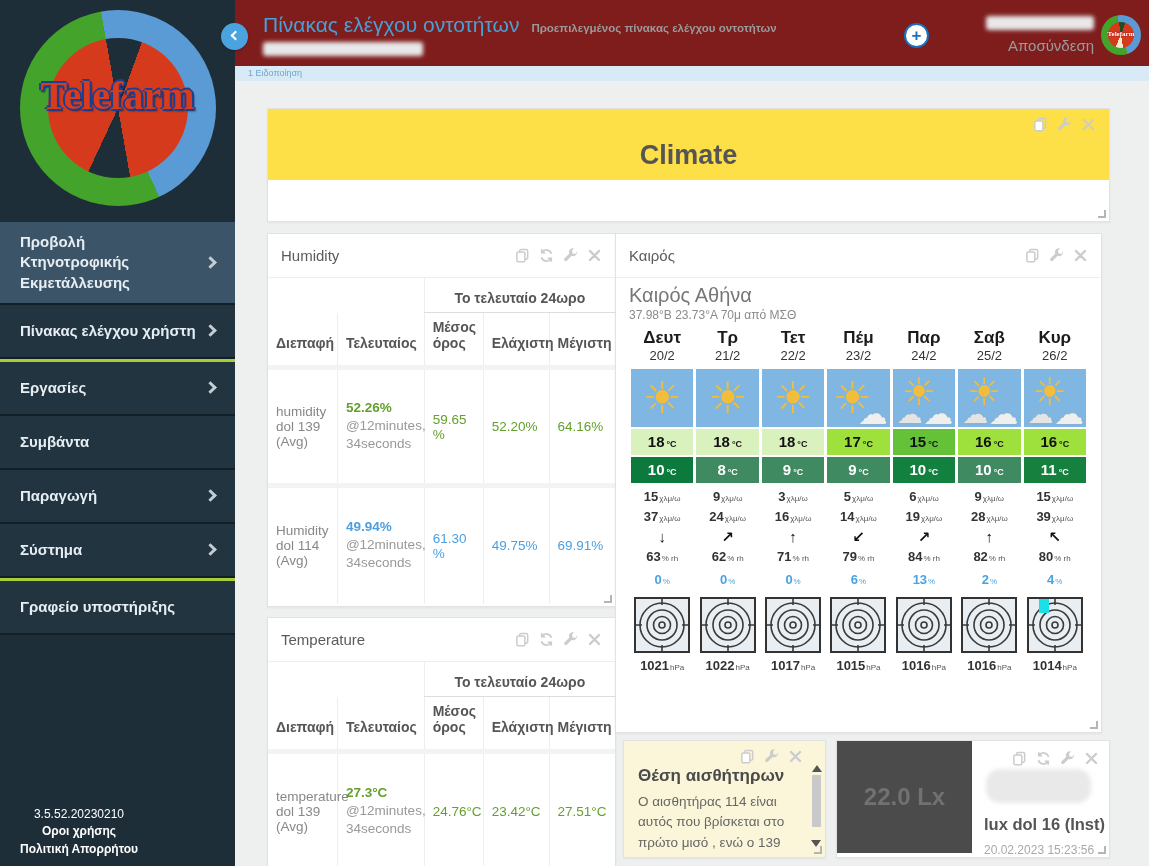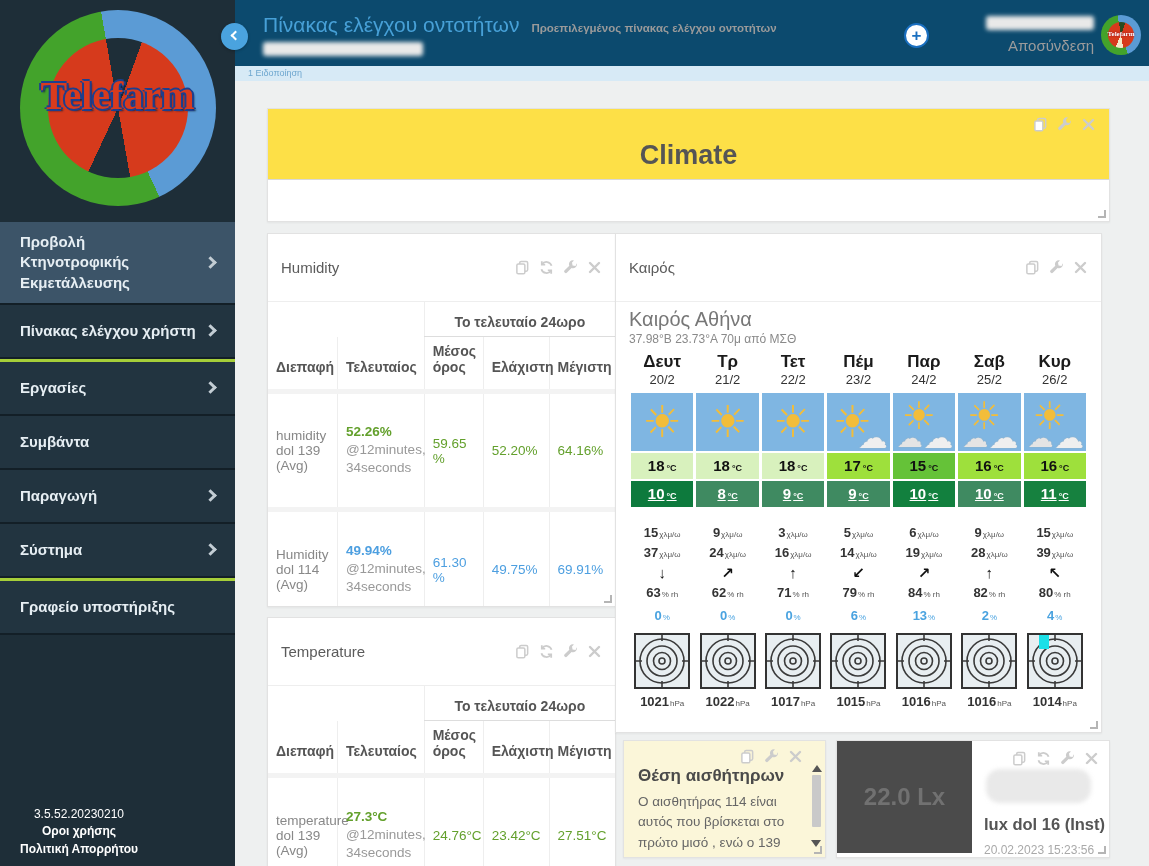--- a/index.html
+++ b/index.html
@@ -24,21 +24,21 @@
   .side-item.active { background:#3c5468; }
   .chev { width:9px; height:9px; border-top:3px solid #c3cdd4; border-right:3px solid #c3cdd4;
     transform:rotate(45deg); flex:0 0 auto; margin-left:8px; }
   .green-divider { height:3px; background:#a6ce39; }
   .sidebar-footer { position:absolute; left:20px; bottom:8px; color:#fff; font-size:12px; line-height:1.45;text-align:center; }
   .sidebar-footer .ver { font-weight:normal; }
   .sidebar-footer a { color:#fff; font-weight:bold; display:block; text-decoration:none; }
 
   
   #main { position:absolute; left:235px; top:0; right:0; height:866px; }
-  .topbar { position:relative; height:66px; background:#0c4a6e; }
+  .topbar { position:relative; height:66px; background:#7f1d1d; }
   .collapse-btn { position:absolute; left:-14px; top:23px; width:27px; height:27px; border-radius:50%;
     background:#4aa3df; z-index:9; cursor:pointer; box-shadow:0 1px 3px rgba(0,0,0,.25); }
   .collapse-btn i { position:absolute; left:11px; top:9px; width:7px; height:7px;
     border-left:2px solid #fff; border-bottom:2px solid #fff; transform:rotate(45deg); }
   .title-row { position:absolute; left:28px; top:13px; display:flex; align-items:baseline; gap:12px; }
   .page-title { color:#47a0d7; font-size:21px; font-weight:normal; }
   .page-subtitle { color:#9a9a9a; font-size:11.5px; font-weight:bold; }
   .blur-box { background:#e9e9e9; filter:blur(2px); border-radius:3px; }
   .title-blur { position:absolute; left:28px; top:42px; width:160px; height:14px; }
   .topbar-right { position:absolute; right:0; top:0; height:66px; }
@@ -52,21 +52,21 @@
     background:conic-gradient(from 160deg,#43a32b 0deg 190deg,#5b9bd5 190deg 360deg); }
   .mini-logo .mi { position:absolute; left:7px; top:7px; width:26px; height:26px; border-radius:50%;
     background:conic-gradient(from 20deg,#d63a1c 0deg 150deg,#f5e9c8 150deg 185deg,#d63a1c 185deg 330deg,#2a4a20 330deg 360deg); }
   .mini-logo .mt { position:absolute; left:0; right:0; top:15px; text-align:center; font-size:7px;
     font-weight:bold; color:#fff; font-family:"Liberation Serif",serif; text-shadow:0 0 2px #802; }
   .notifbar { height:15px; background:#d7eaf6; font-size:9px; color:#6ea7cf;
     line-height:15px; padding-left:13px; }
 
   .content { position:absolute; top:81px; left:0; right:0; bottom:0; overflow:hidden; }
   .panel { position:absolute; background:#fff; border:1px solid #e2e2e2; box-shadow:0 1px 2px rgba(0,0,0,.05); overflow:hidden; }
-  .panel-header { display:flex; justify-content:space-between; align-items:center; padding:25px 13px; }
+  .panel-header { display:flex; justify-content:space-between; align-items:center; padding:13px 13px; }
   .panel-title { color:#5b5b5b; font-size:15px; }
   .panel-icons { display:flex; gap:9px; }
   .panel-icon { width:15px; height:15px; color:#ccc; cursor:pointer; }
   .panel-icon svg { width:15px; height:15px; display:block; }
   .resize-corner { position:absolute; right:3px; bottom:3px; width:8px; height:8px;
     border-right:2px solid #b5b5b5; border-bottom:2px solid #b5b5b5; cursor:se-resize; }
 
   
   #climate-panel { left:32px; top:27px; width:843px; height:114px; background:#fde047; }
   #climate-panel .panel-header { padding:8px 13px 0 13px; }
@@ -99,21 +99,21 @@
   .w-day { font-size:17px; font-weight:bold; color:#1b1b1b; }
   .w-date { font-size:13px; color:#333; margin-bottom:6px; }
   .w-icon { height:58px; background:#7fb6e2; position:relative; overflow:hidden; margin-bottom:2px; }
   .w-icon .sun { position:absolute; left:0; right:0; top:2px; font-size:44px; line-height:54px; color:#f2bd3a; }
   .w-icon.sun-cloud .sun { left:-12px; }
   .w-icon.sun-clouds .sun { left:-10px; top:-4px; font-size:38px; }
   .w-icon .cl { position:absolute; font-size:30px; color:#efefef; text-shadow:0 0 2px #9ab0bf; line-height:30px; }
   .w-icon .cl1 { right:2px; bottom:-2px; }
   .w-icon .cl2 { left:4px; bottom:-2px; font-size:26px; color:#e4e4e4; }
   .w-hi { height:26px; line-height:26px; font-size:15px; font-weight:bold; color:#111; margin-bottom:2px; }
-  .w-lo { height:26px; line-height:26px; font-size:15px; font-weight:bold; color:#fff; margin-bottom:16px;text-decoration:underline; }
+  .w-lo { height:26px; line-height:26px; font-size:15px; font-weight:bold; color:#fff; margin-bottom:4px; }
   .u { font-size:9px; font-weight:bold; margin-left:2px; vertical-align:baseline; }
   .w-wind, .w-rh, .w-press-label { font-size:13px; color:#333; font-weight:bold; line-height:1.55; }
   .u2 { font-size:8px; color:#555; font-weight:normal; margin-left:1px; }
   .w-arrow { font-size:15px; color:#111; font-weight:bold; line-height:1.3; }
   .w-precip { font-size:13px; color:#4aa3e0; font-weight:bold; margin:5px 0 10px 0; }
   .w-pressbox { width:56px; height:56px; margin:0 auto 3px auto; background:#e8eef1;
     border:2px solid #333; position:relative; }
   .w-pressbox svg { display:block; }
   .cyan-mark { position:absolute; left:10px; top:0; width:10px; height:14px; background:#1ce0e8; }
 

